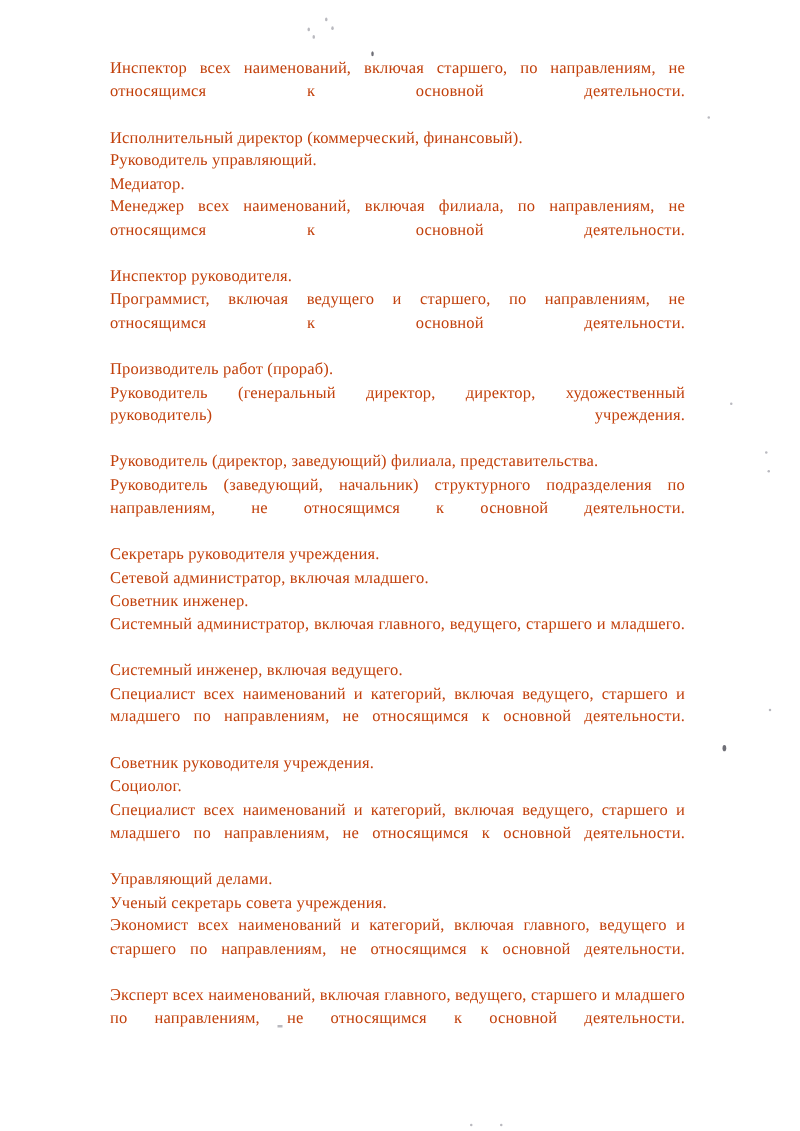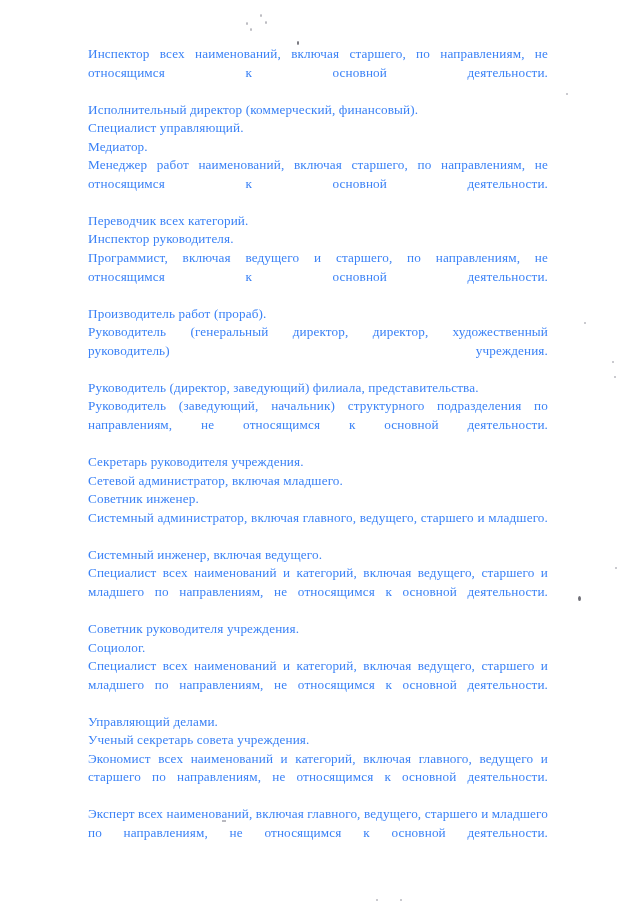--- a/index.html
+++ b/index.html
@@ -25,21 +25,21 @@
     left: 88px;
     top: 45px;
     width: 460px;
   }
 
   .doc-line {
     margin: 0;
     padding: 0;
     font-size: 13.2px;
     line-height: 18.55px;
-    color: #3b82f6;
+    color: #c2410c;
     text-align: justify;
     text-justify: inter-word;
     
     hyphens: none;
     word-spacing: 0;
     letter-spacing: 0.01em;
   }
 
   
   .doc-line.wrap {
@@ -68,24 +68,23 @@
   .speck.sq   { border-radius: 0; }
 </style>
 </head>
 <body>
 
 <div class="page" style="background: rgb(255, 255, 255);">
 
   <div class="text-block" style="color: rgb(13, 13, 15);">
       <p class="doc-line wrap">Инспектор всех наименований, включая старшего, по направлениям, не относящимся к основной деятельности.</p>
       <p class="doc-line single">Исполнительный директор (коммерческий, финансовый).</p>
-      <p class="doc-line single">Специалист управляющий.</p>
+      <p class="doc-line single">Руководитель управляющий.</p>
       <p class="doc-line single">Медиатор.</p>
-      <p class="doc-line wrap">Менеджер работ наименований, включая старшего, по направлениям, не относящимся к основной деятельности.</p>
-      <p class="doc-line single">Переводчик всех категорий.</p>
+      <p class="doc-line wrap">Менеджер всех наименований, включая филиала, по направлениям, не относящимся к основной деятельности.</p>
       <p class="doc-line single">Инспектор руководителя.</p>
       <p class="doc-line wrap">Программист, включая ведущего и старшего, по направлениям, не относящимся к основной деятельности.</p>
       <p class="doc-line single">Производитель работ (прораб).</p>
       <p class="doc-line wrap">Руководитель (генеральный директор, директор, художественный руководитель) учреждения.</p>
       <p class="doc-line single">Руководитель (директор, заведующий) филиала, представительства.</p>
       <p class="doc-line wrap">Руководитель (заведующий, начальник) структурного подразделения по направлениям, не относящимся к основной деятельности.</p>
       <p class="doc-line single">Секретарь руководителя учреждения.</p>
       <p class="doc-line single">Сетевой администратор, включая младшего.</p>
       <p class="doc-line single">Советник инженер.</p>
       <p class="doc-line wrap">Системный администратор, включая главного, ведущего, старшего и младшего.</p>

